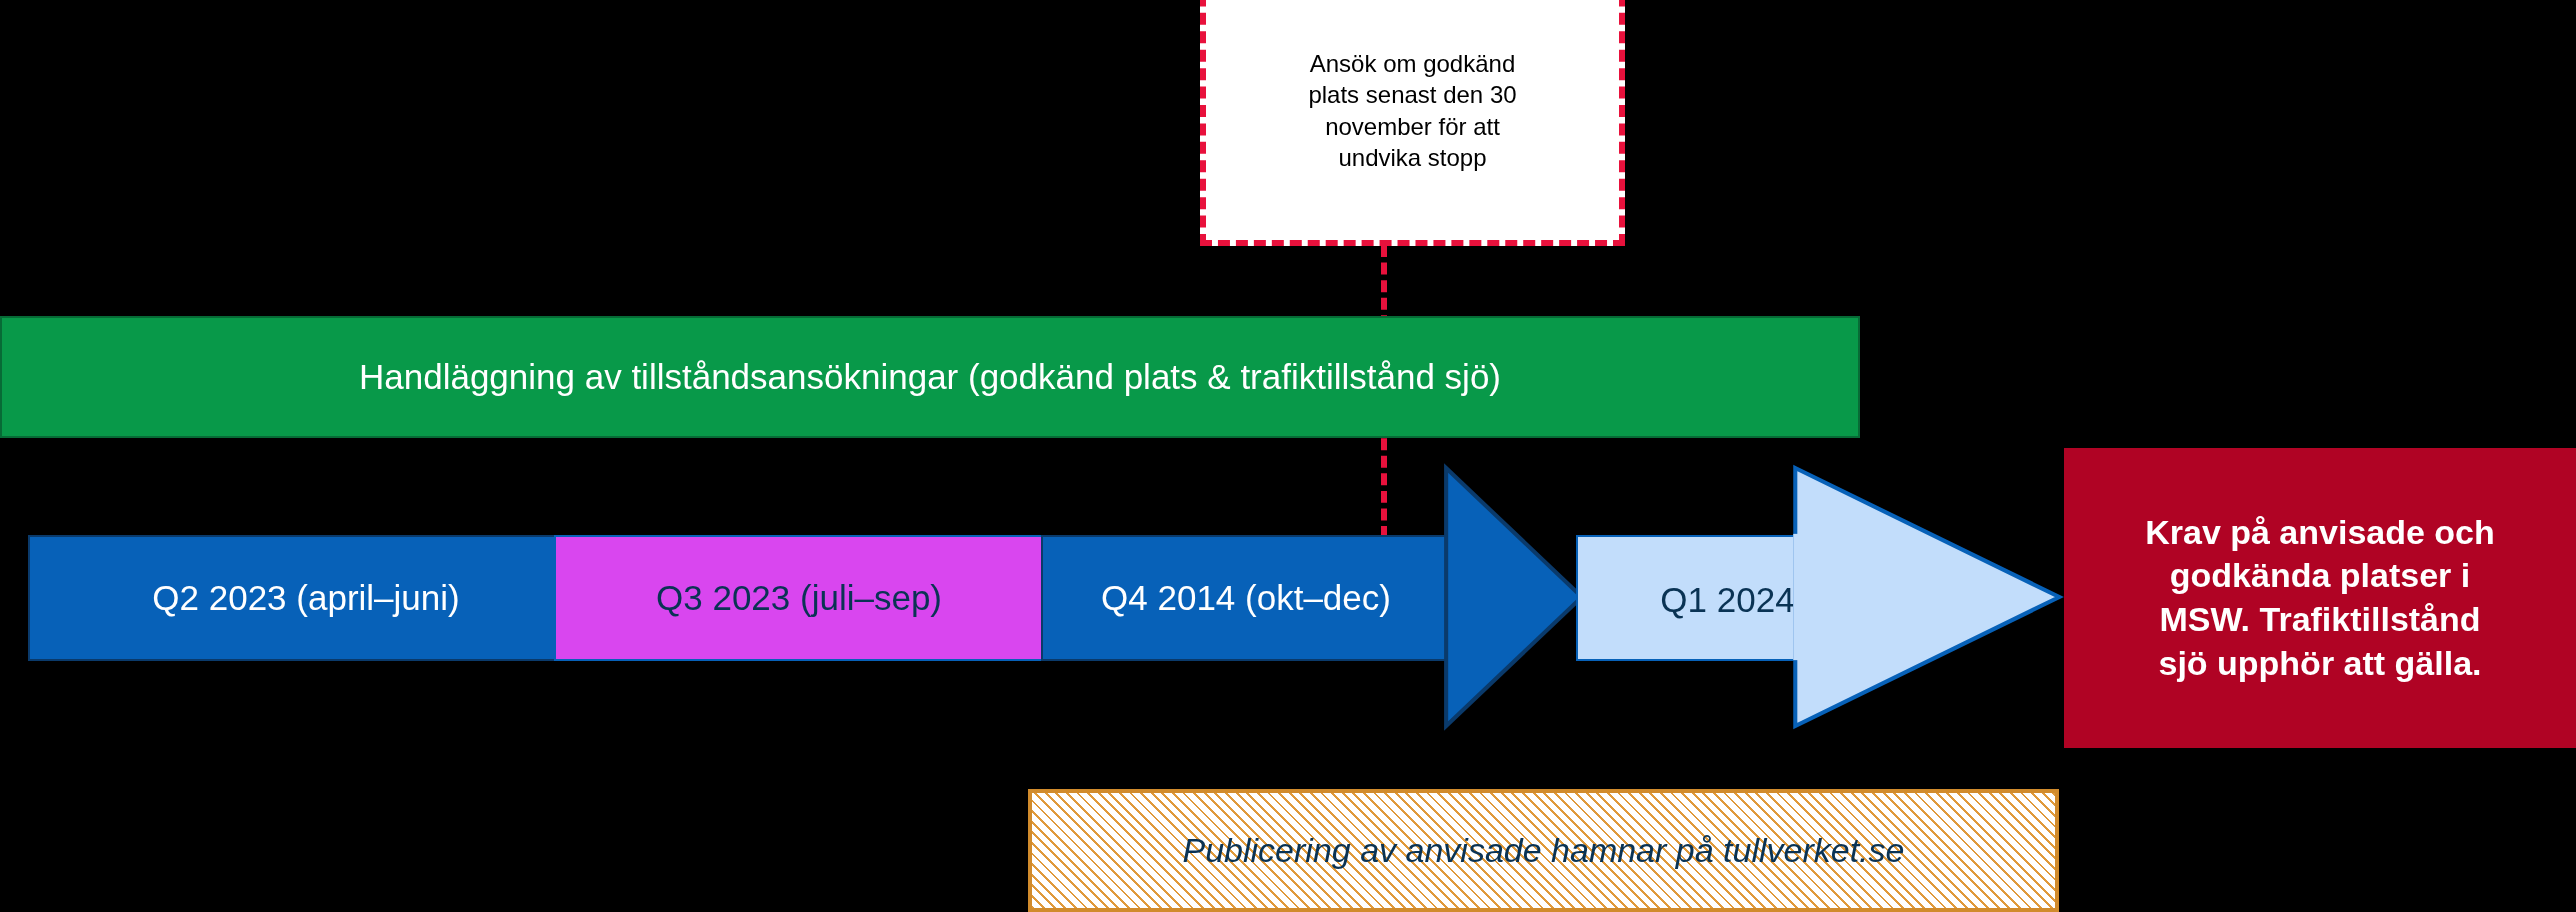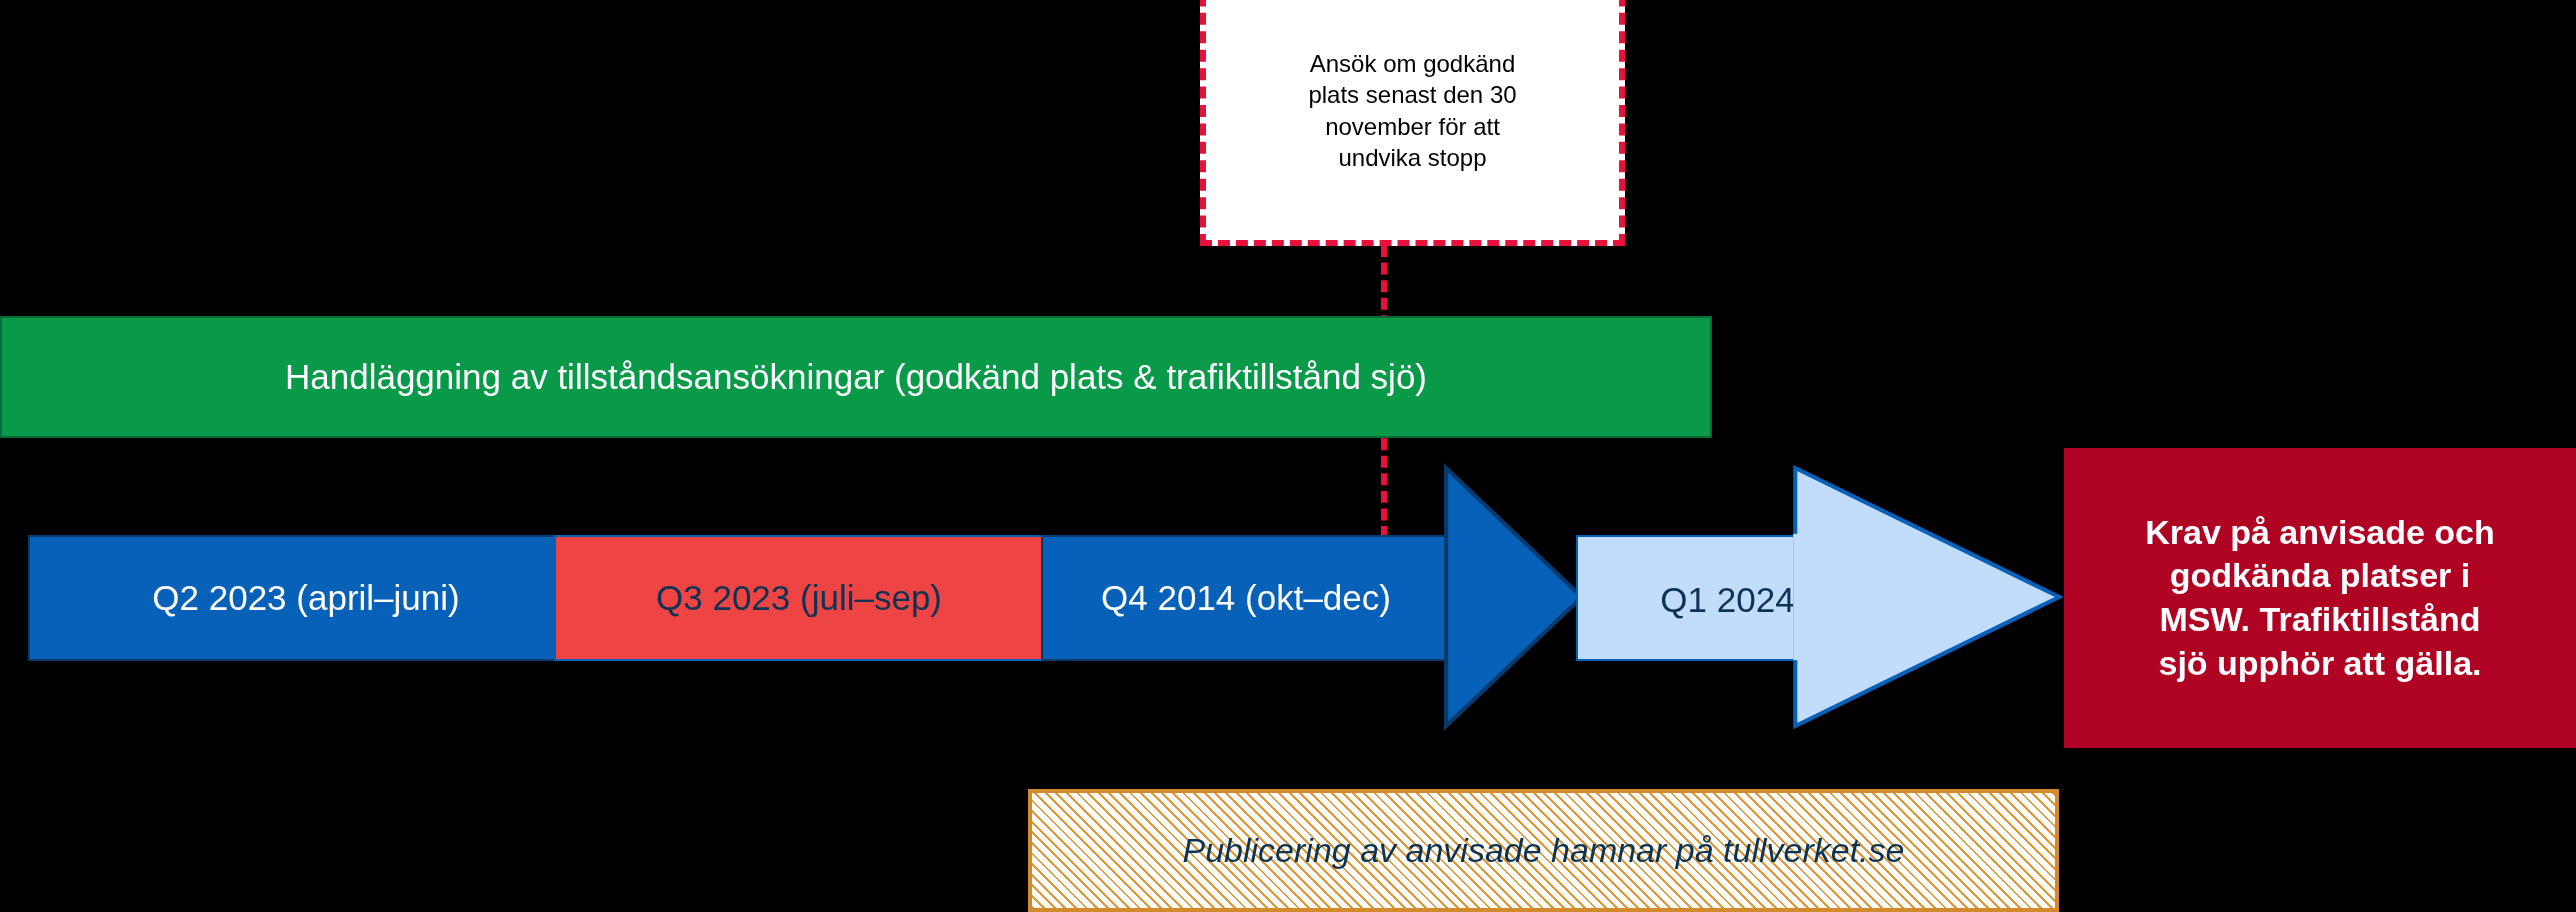--- a/index.html
+++ b/index.html
@@ -47,21 +47,21 @@
     width: 0px;
     height: 293px;
     border-left: 6.1px dashed #e8113c;
   }
 
   
   #greenbar {
     position: absolute;
     left: 0px;
     top: 316px;
-    width: 1712px;
+    width: 1860px;
     height: 122px;
     background: #089949;
     border: 2.7px solid #076b36;
     box-sizing: border-box;
     display: flex;
     align-items: center;
     justify-content: center;
     text-align: right;
   }
   #greenbar .txt {
@@ -79,21 +79,21 @@
     display: flex;
     align-items: center;
     justify-content: center;
   }
   .qbar .txt {
     font-size: 35px;
     white-space: nowrap;
   }
   .q-dark { background: #0761b8; border: 2px solid #0a3a6b; }
   .q-dark .txt { color: #ffffff; }
-  .q-light { background: #ef4444; border: 2px solid #0761b8; }
+  .q-light { background: #d946ef; border: 2px solid #0761b8; }
   .q-light .txt { color: #0a3354; }
 
   #q2 { left: 0px;    width: 556px; margin-left: 28px; }
   #q3 { left: 554px;  width: 490px; }
   #q4 { left: 1041px; width: 410px; }
 
   
   .arrowhead {
     position: absolute;
     top: 466px;

